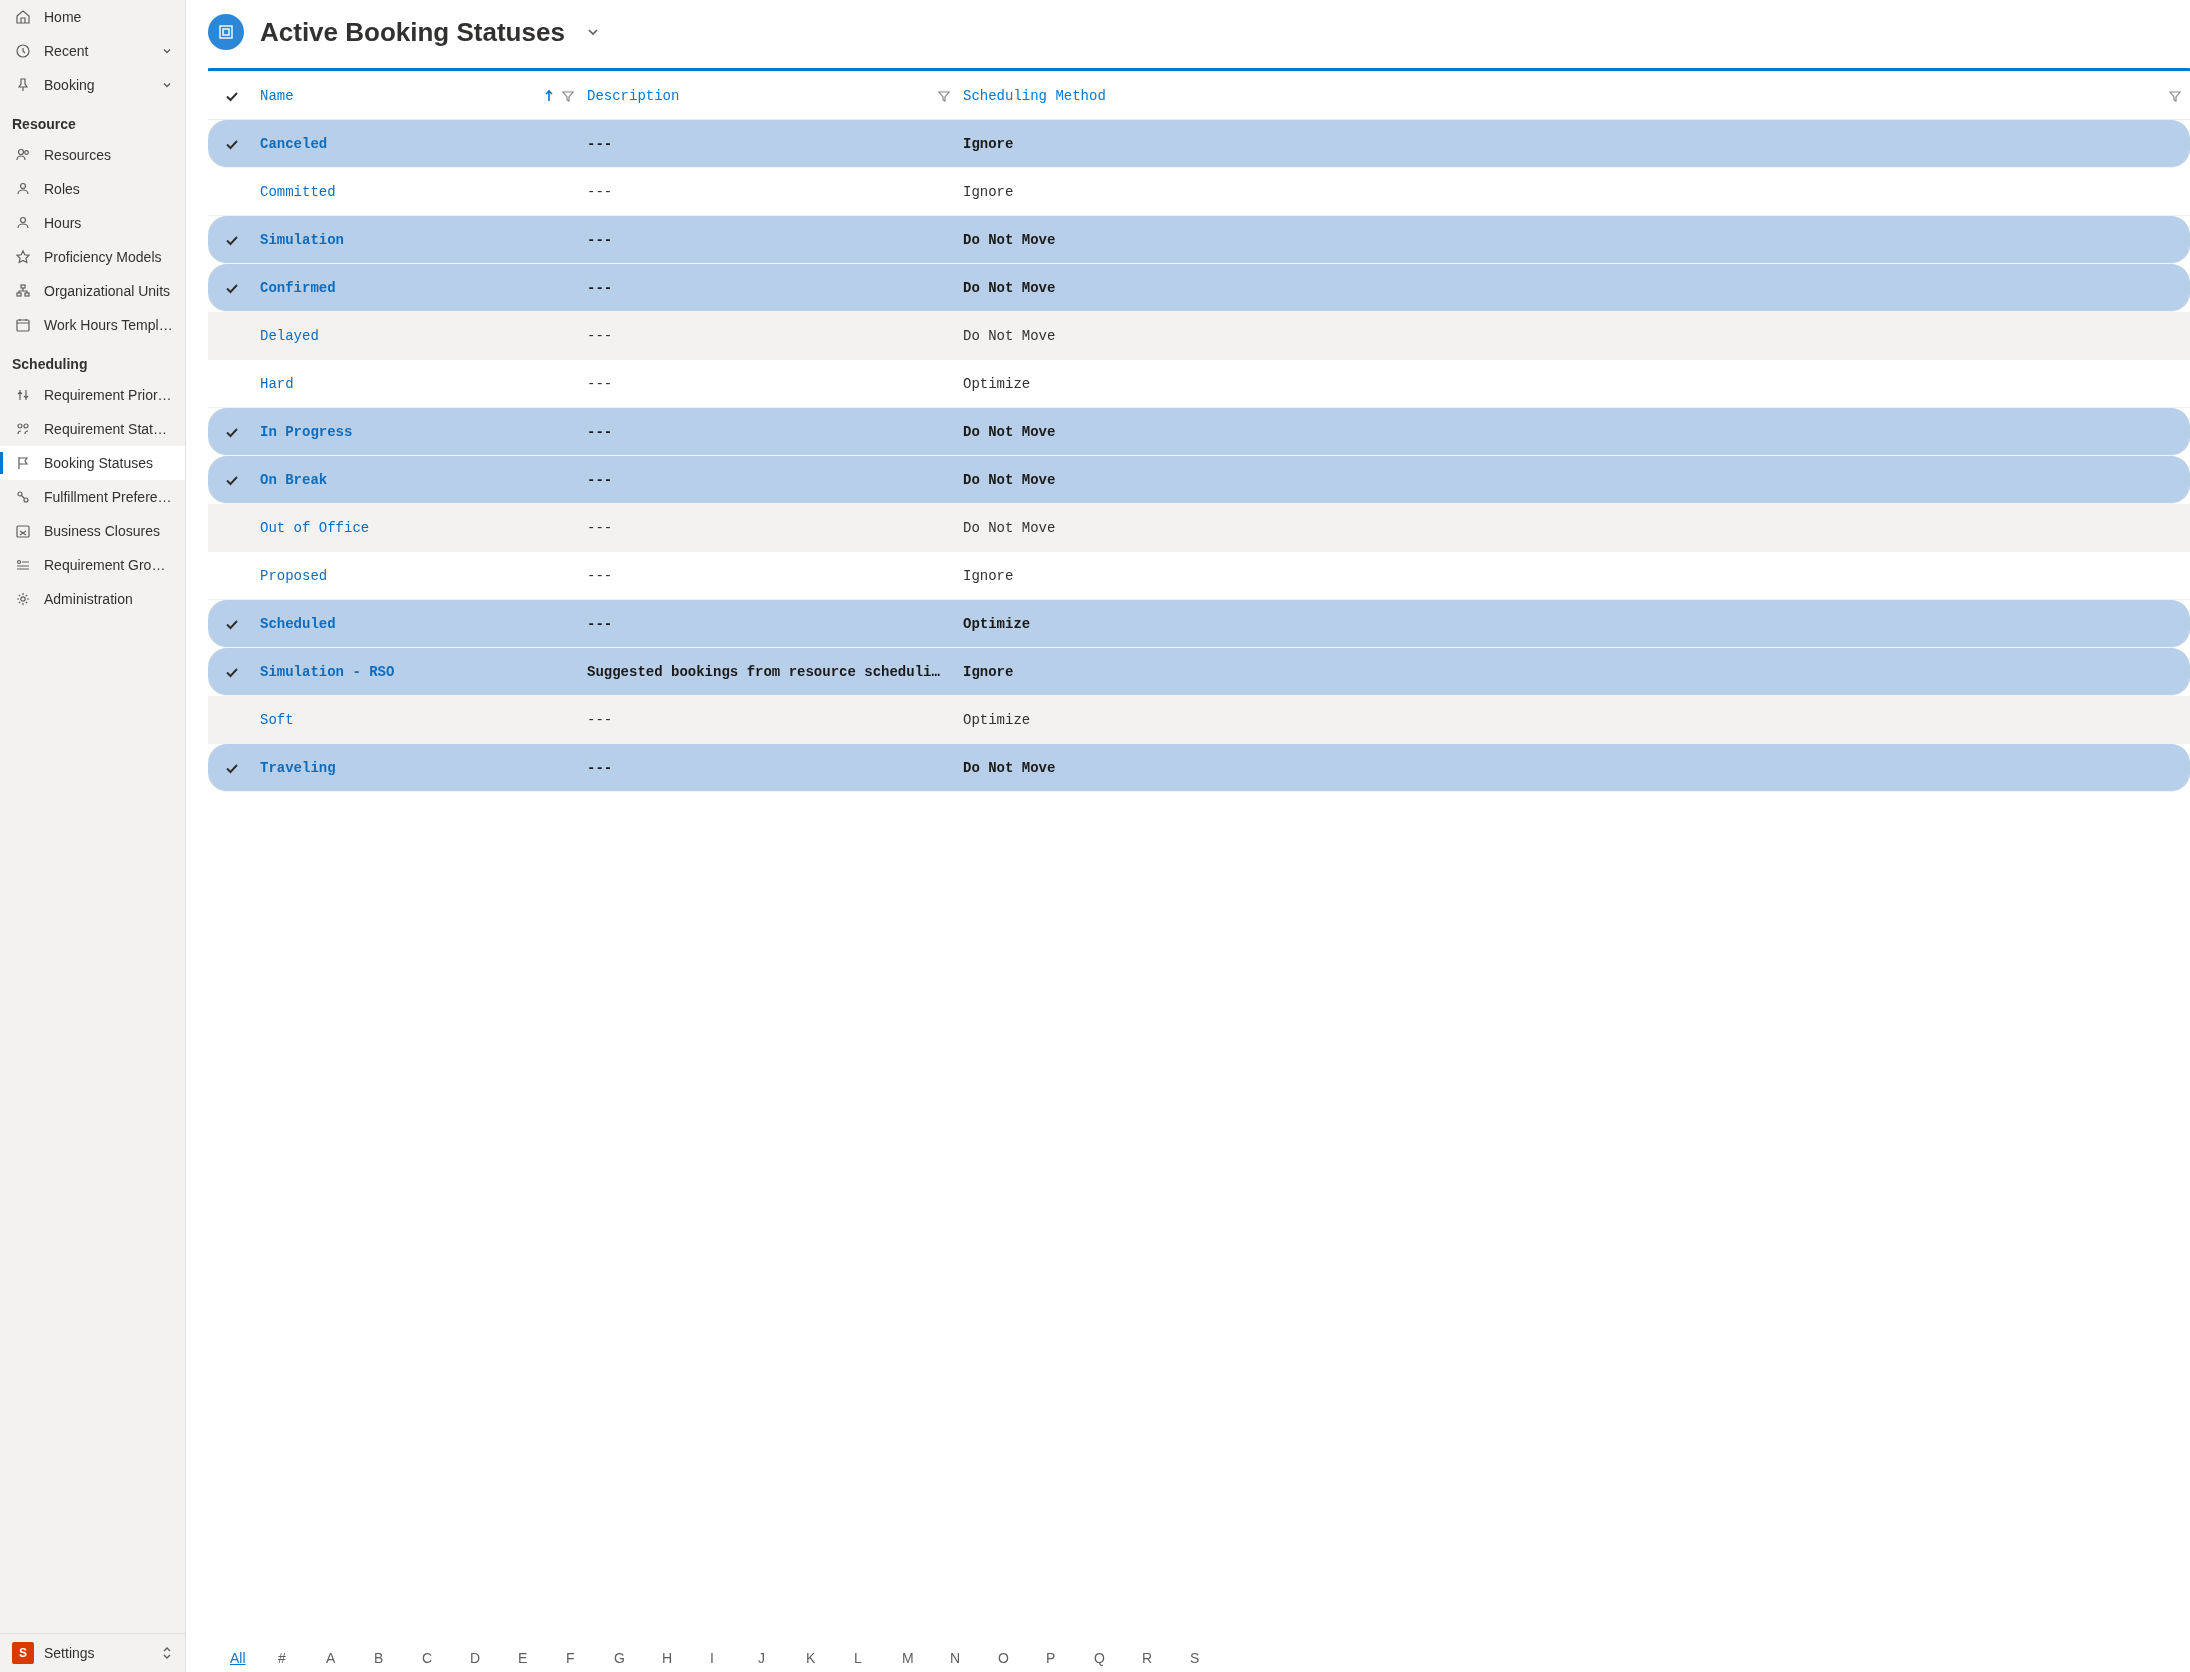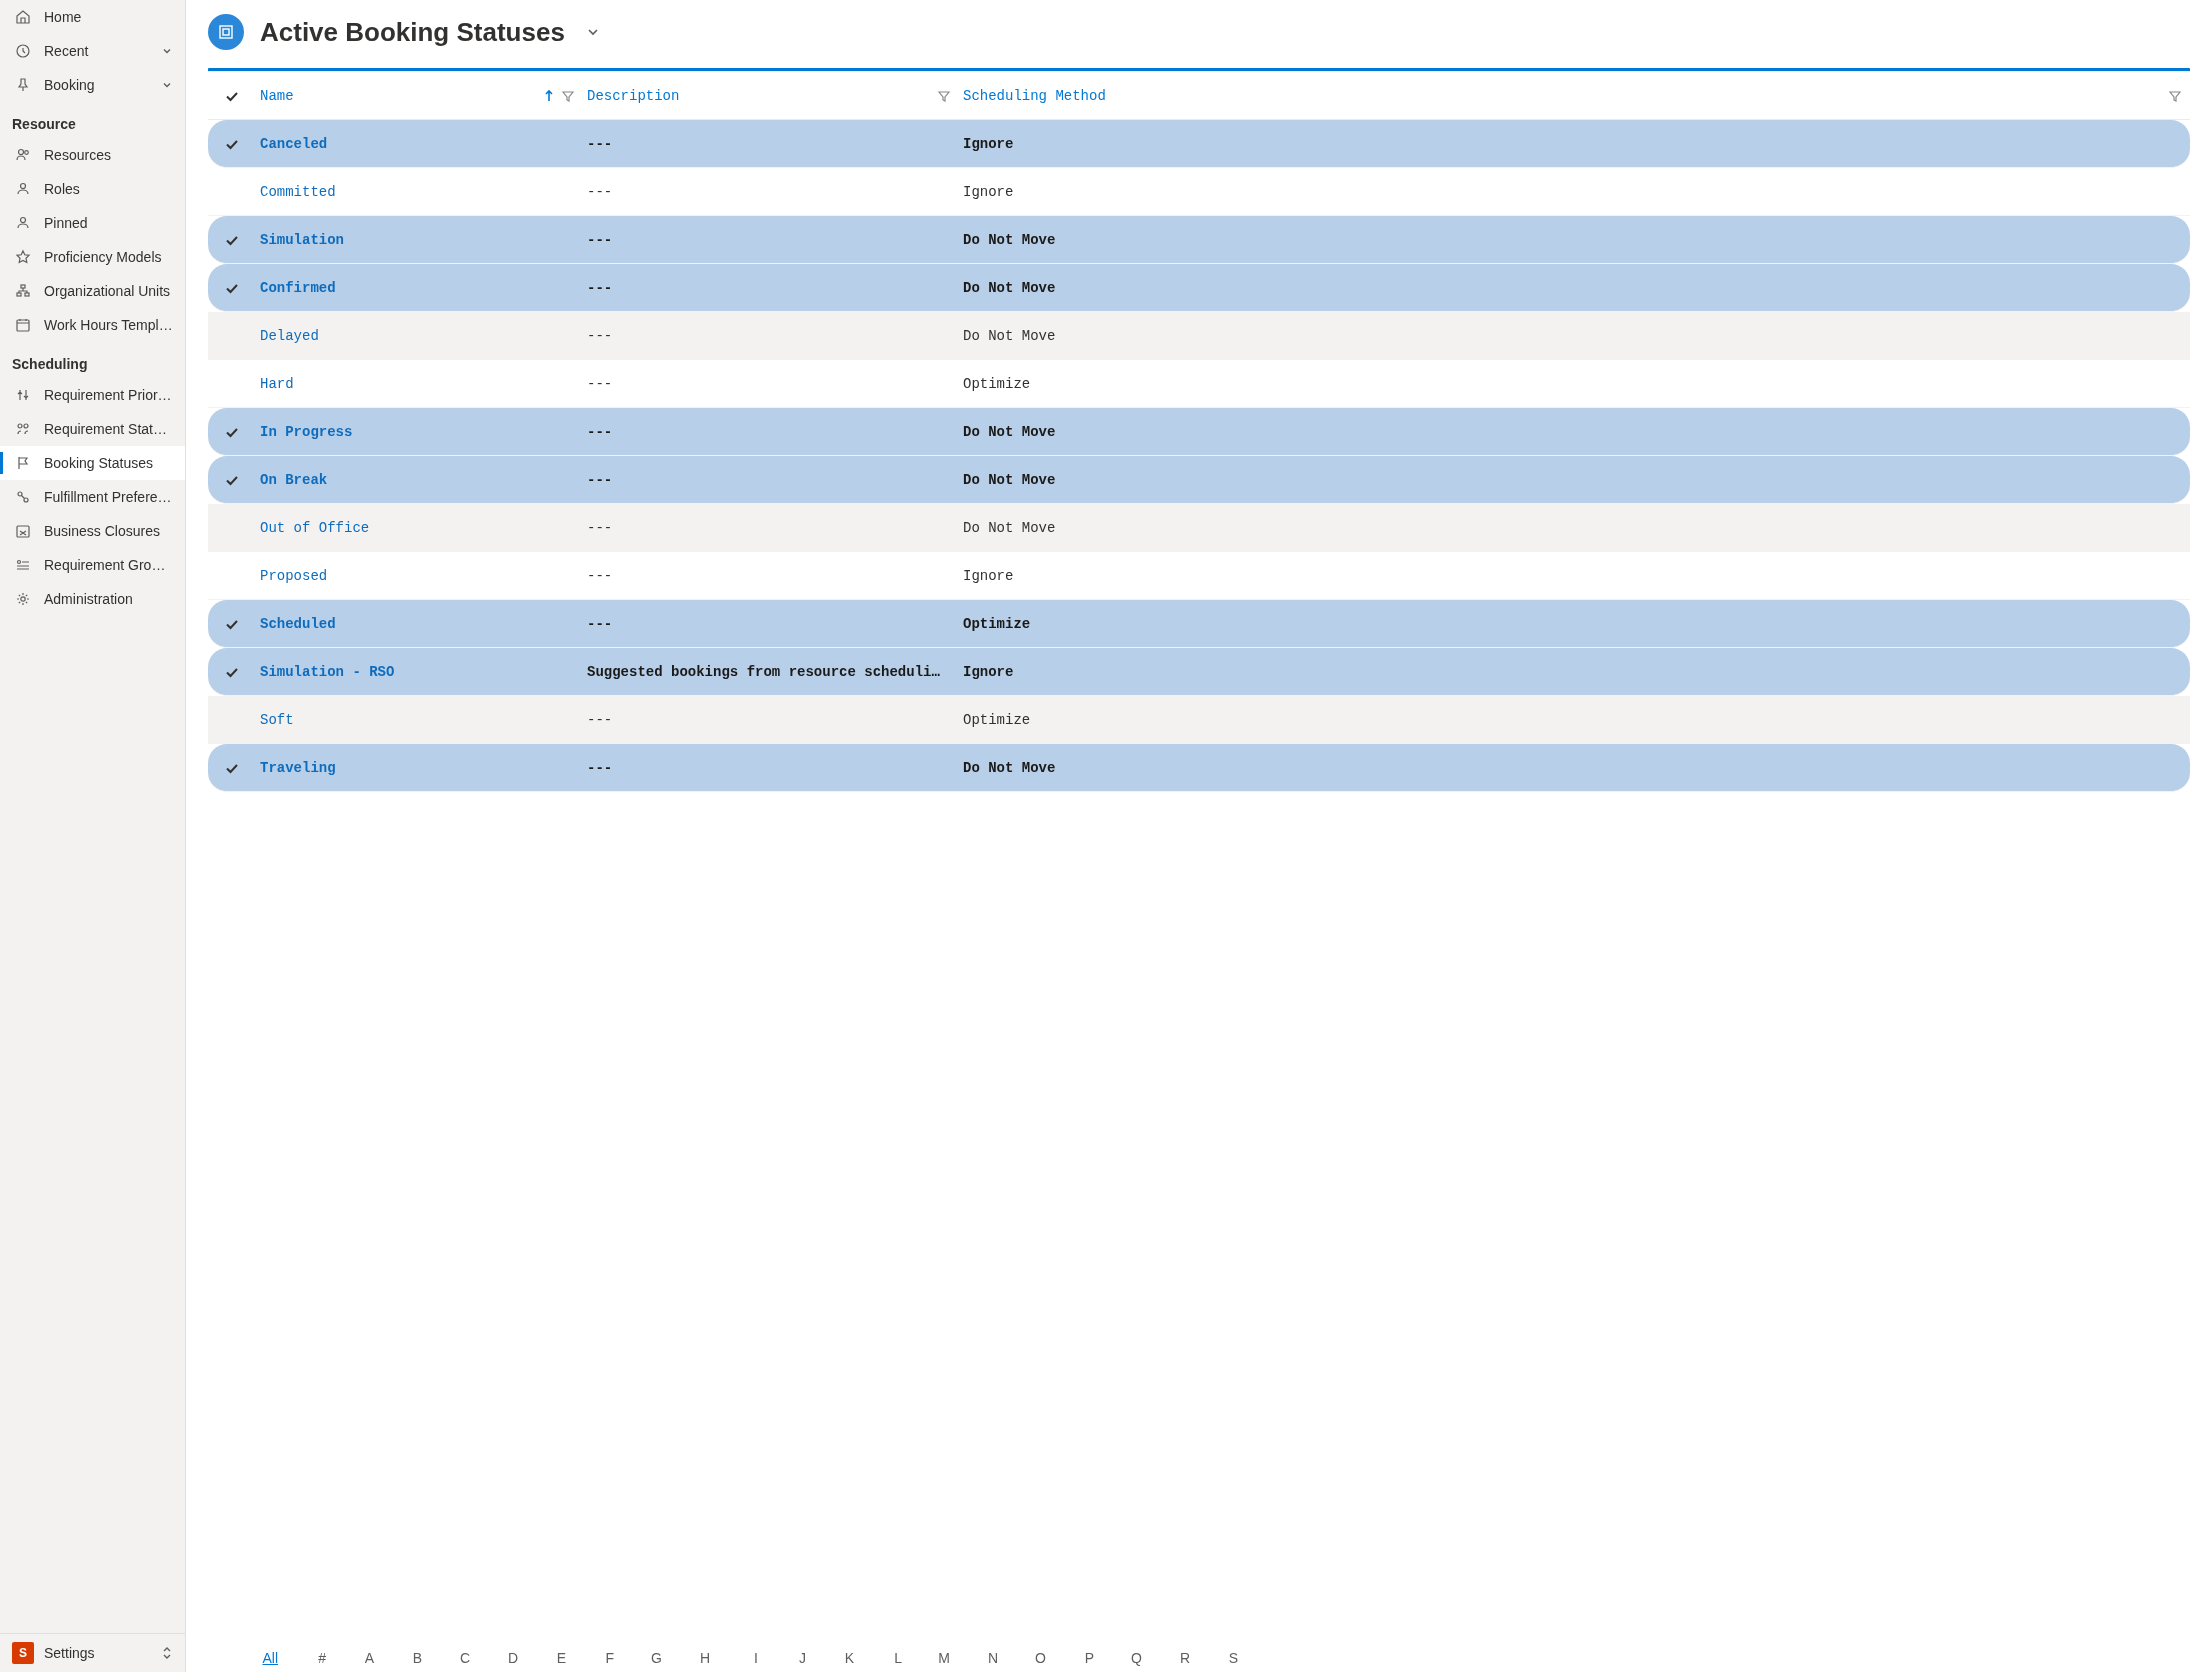--- a/index.html
+++ b/index.html
@@ -194,21 +194,21 @@
   .alpha-bar {
     display: flex;
     align-items: center;
     gap: 0;
     padding: 10px 22px 6px 22px;
     color: #605e5c;
     font-size: 14px;
   }
   .alpha-bar .alpha {
     width: 48px;
-    text-align: right;
+    text-align: left;
     cursor: pointer;
   }
   .alpha-bar .alpha.active {
     color: #0078d4;
     text-decoration: underline;
     font-weight: 400;
   }
 
   
   .grid-footer {
@@ -286,21 +286,21 @@
       </span>
       <span class="label">Roles</span>
     </div>
     <div class="sidebar-item">
       <span class="icon">
         <svg width="16" height="16" viewBox="0 0 16 16" fill="none" stroke="currentColor" stroke-width="1.2">
             <circle cx="8" cy="5" r="2.5"></circle>
             <path d="M3 13c0-2.5 2.5-4 5-4s5 1.5 5 4"></path>
           </svg>
       </span>
-      <span class="label">Pinned</span>
+      <span class="label">Hours</span>
     </div>
     <div class="sidebar-item">
       <span class="icon">
         <svg width="16" height="16" viewBox="0 0 16 16" fill="none" stroke="currentColor" stroke-width="1.2">
             <path d="M8 2l1.8 3.8 4.2.5-3 3 .8 4.2L8 11.5 4.2 13.5 5 9.3 2 6.3l4.2-.5z"></path>
           </svg>
       </span>
       <span class="label">Proficiency Models</span>
     </div>
     <div class="sidebar-item">

